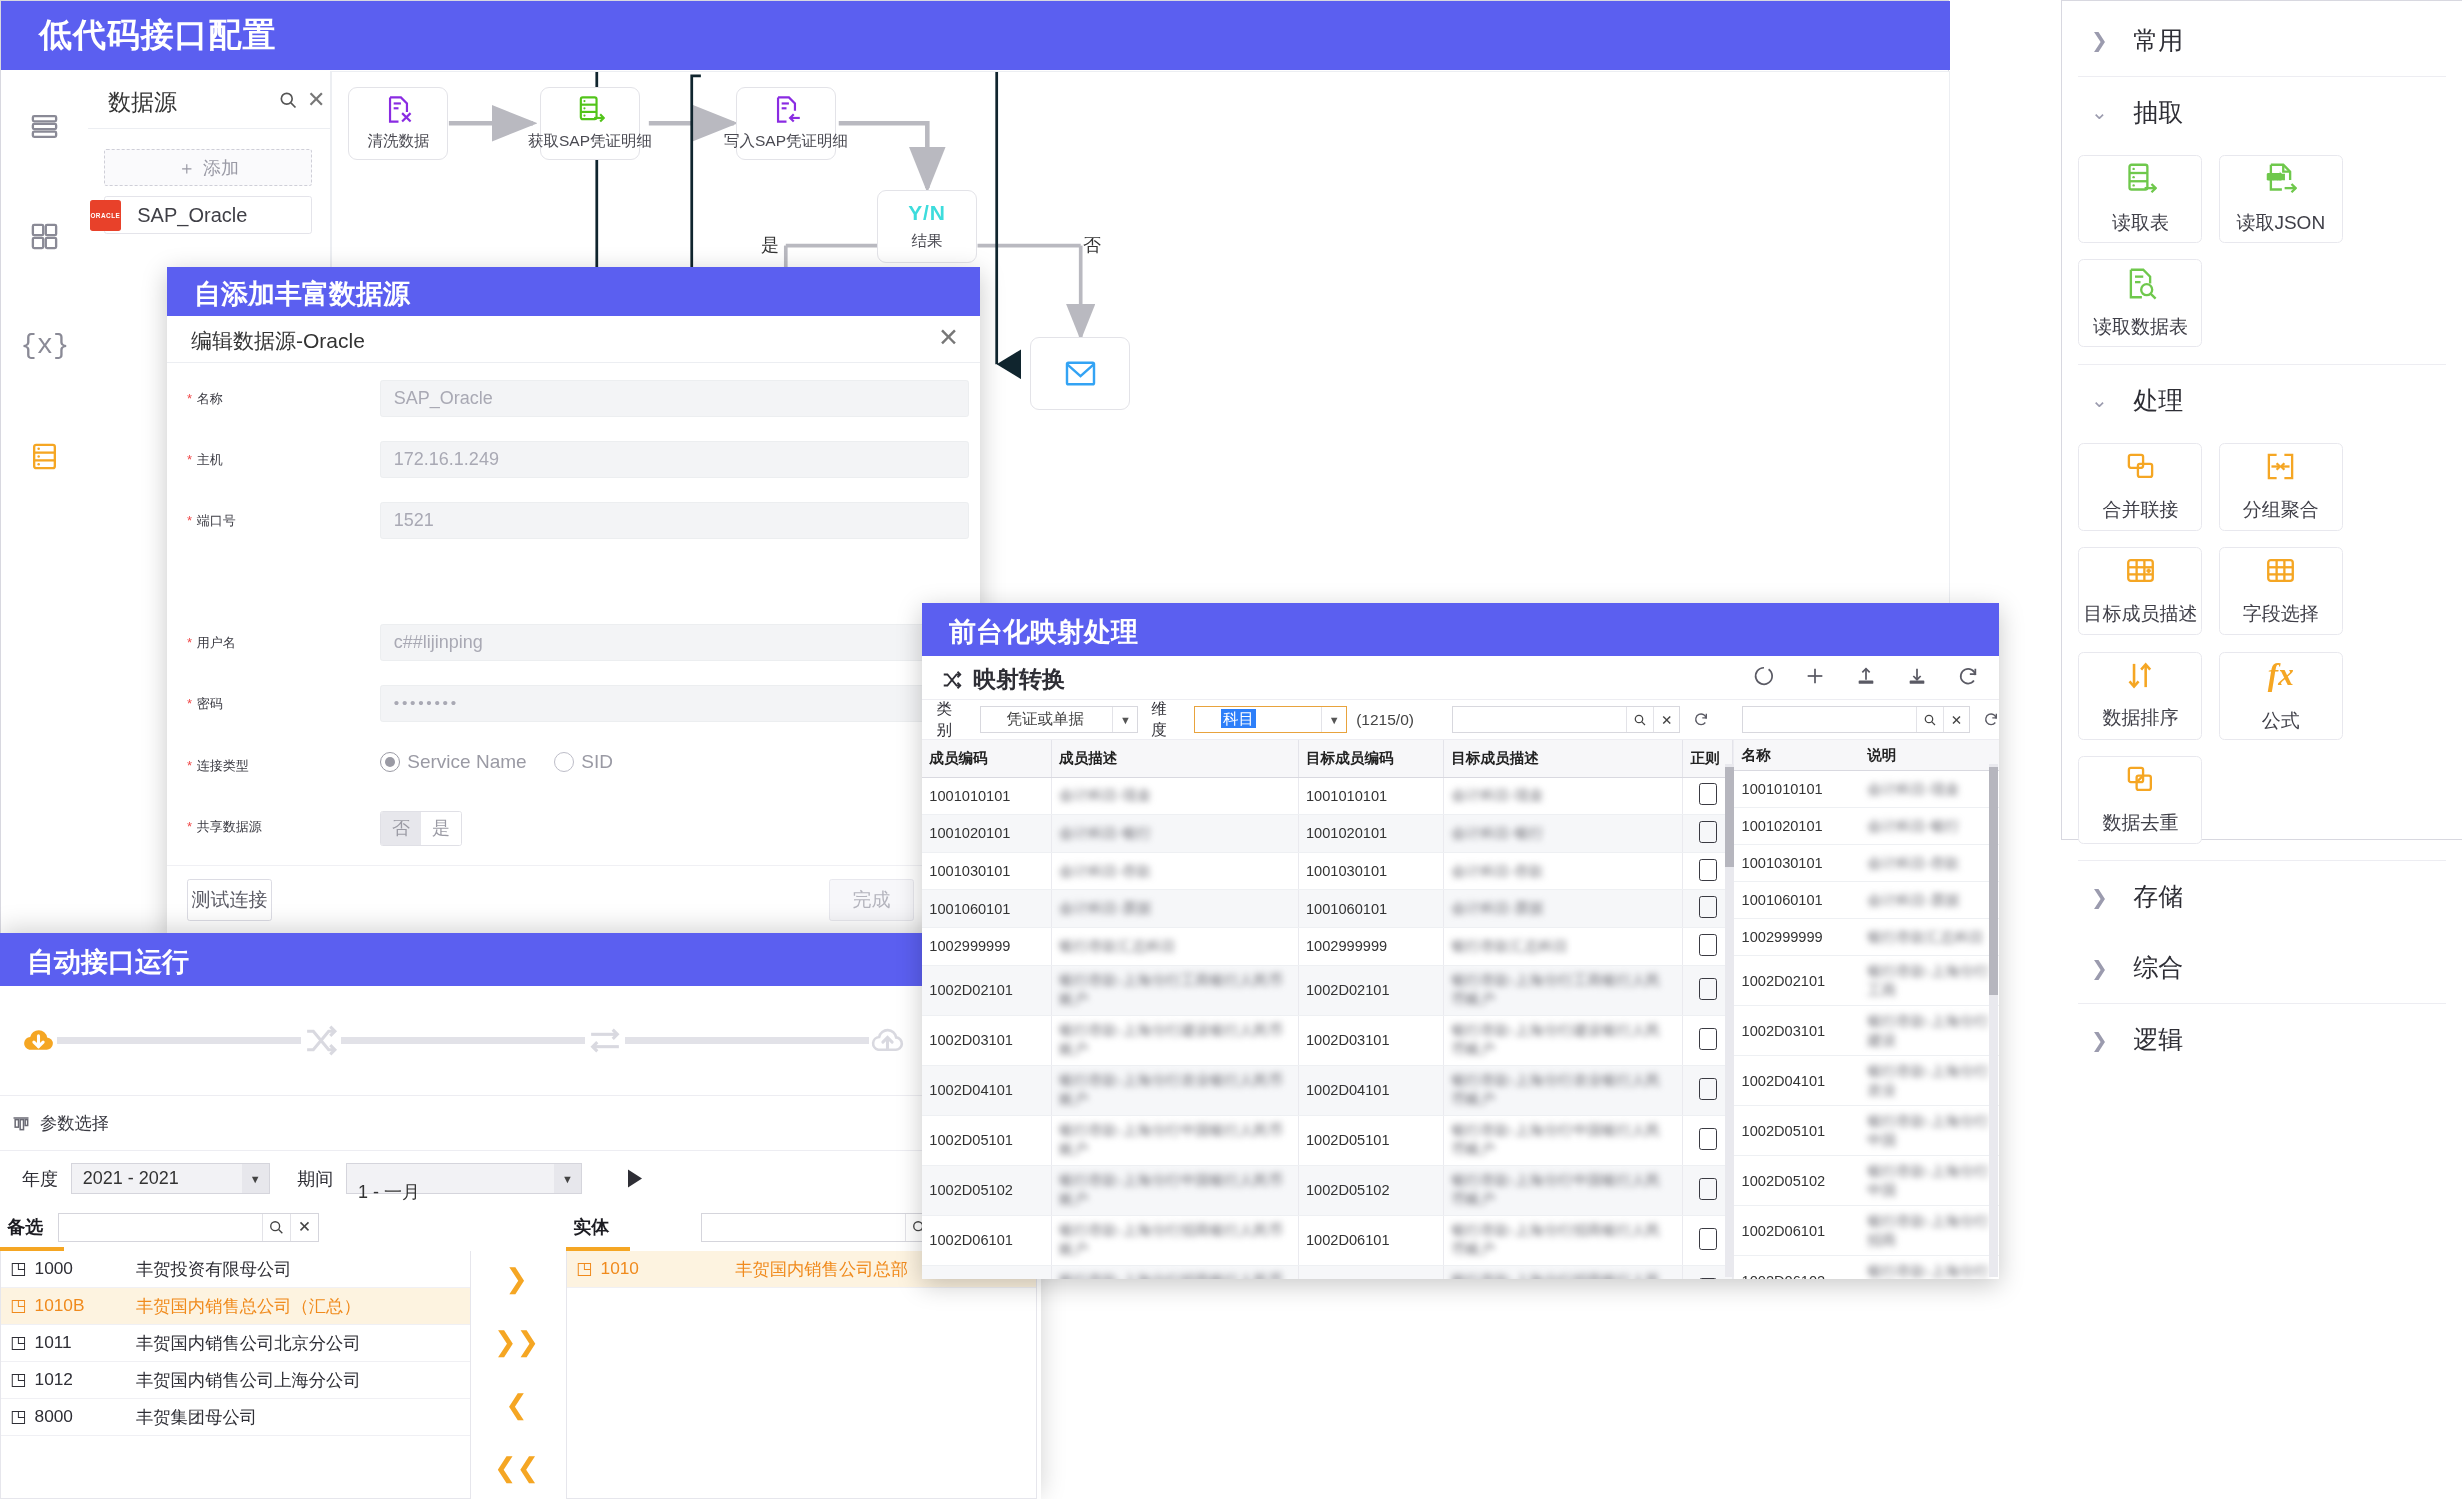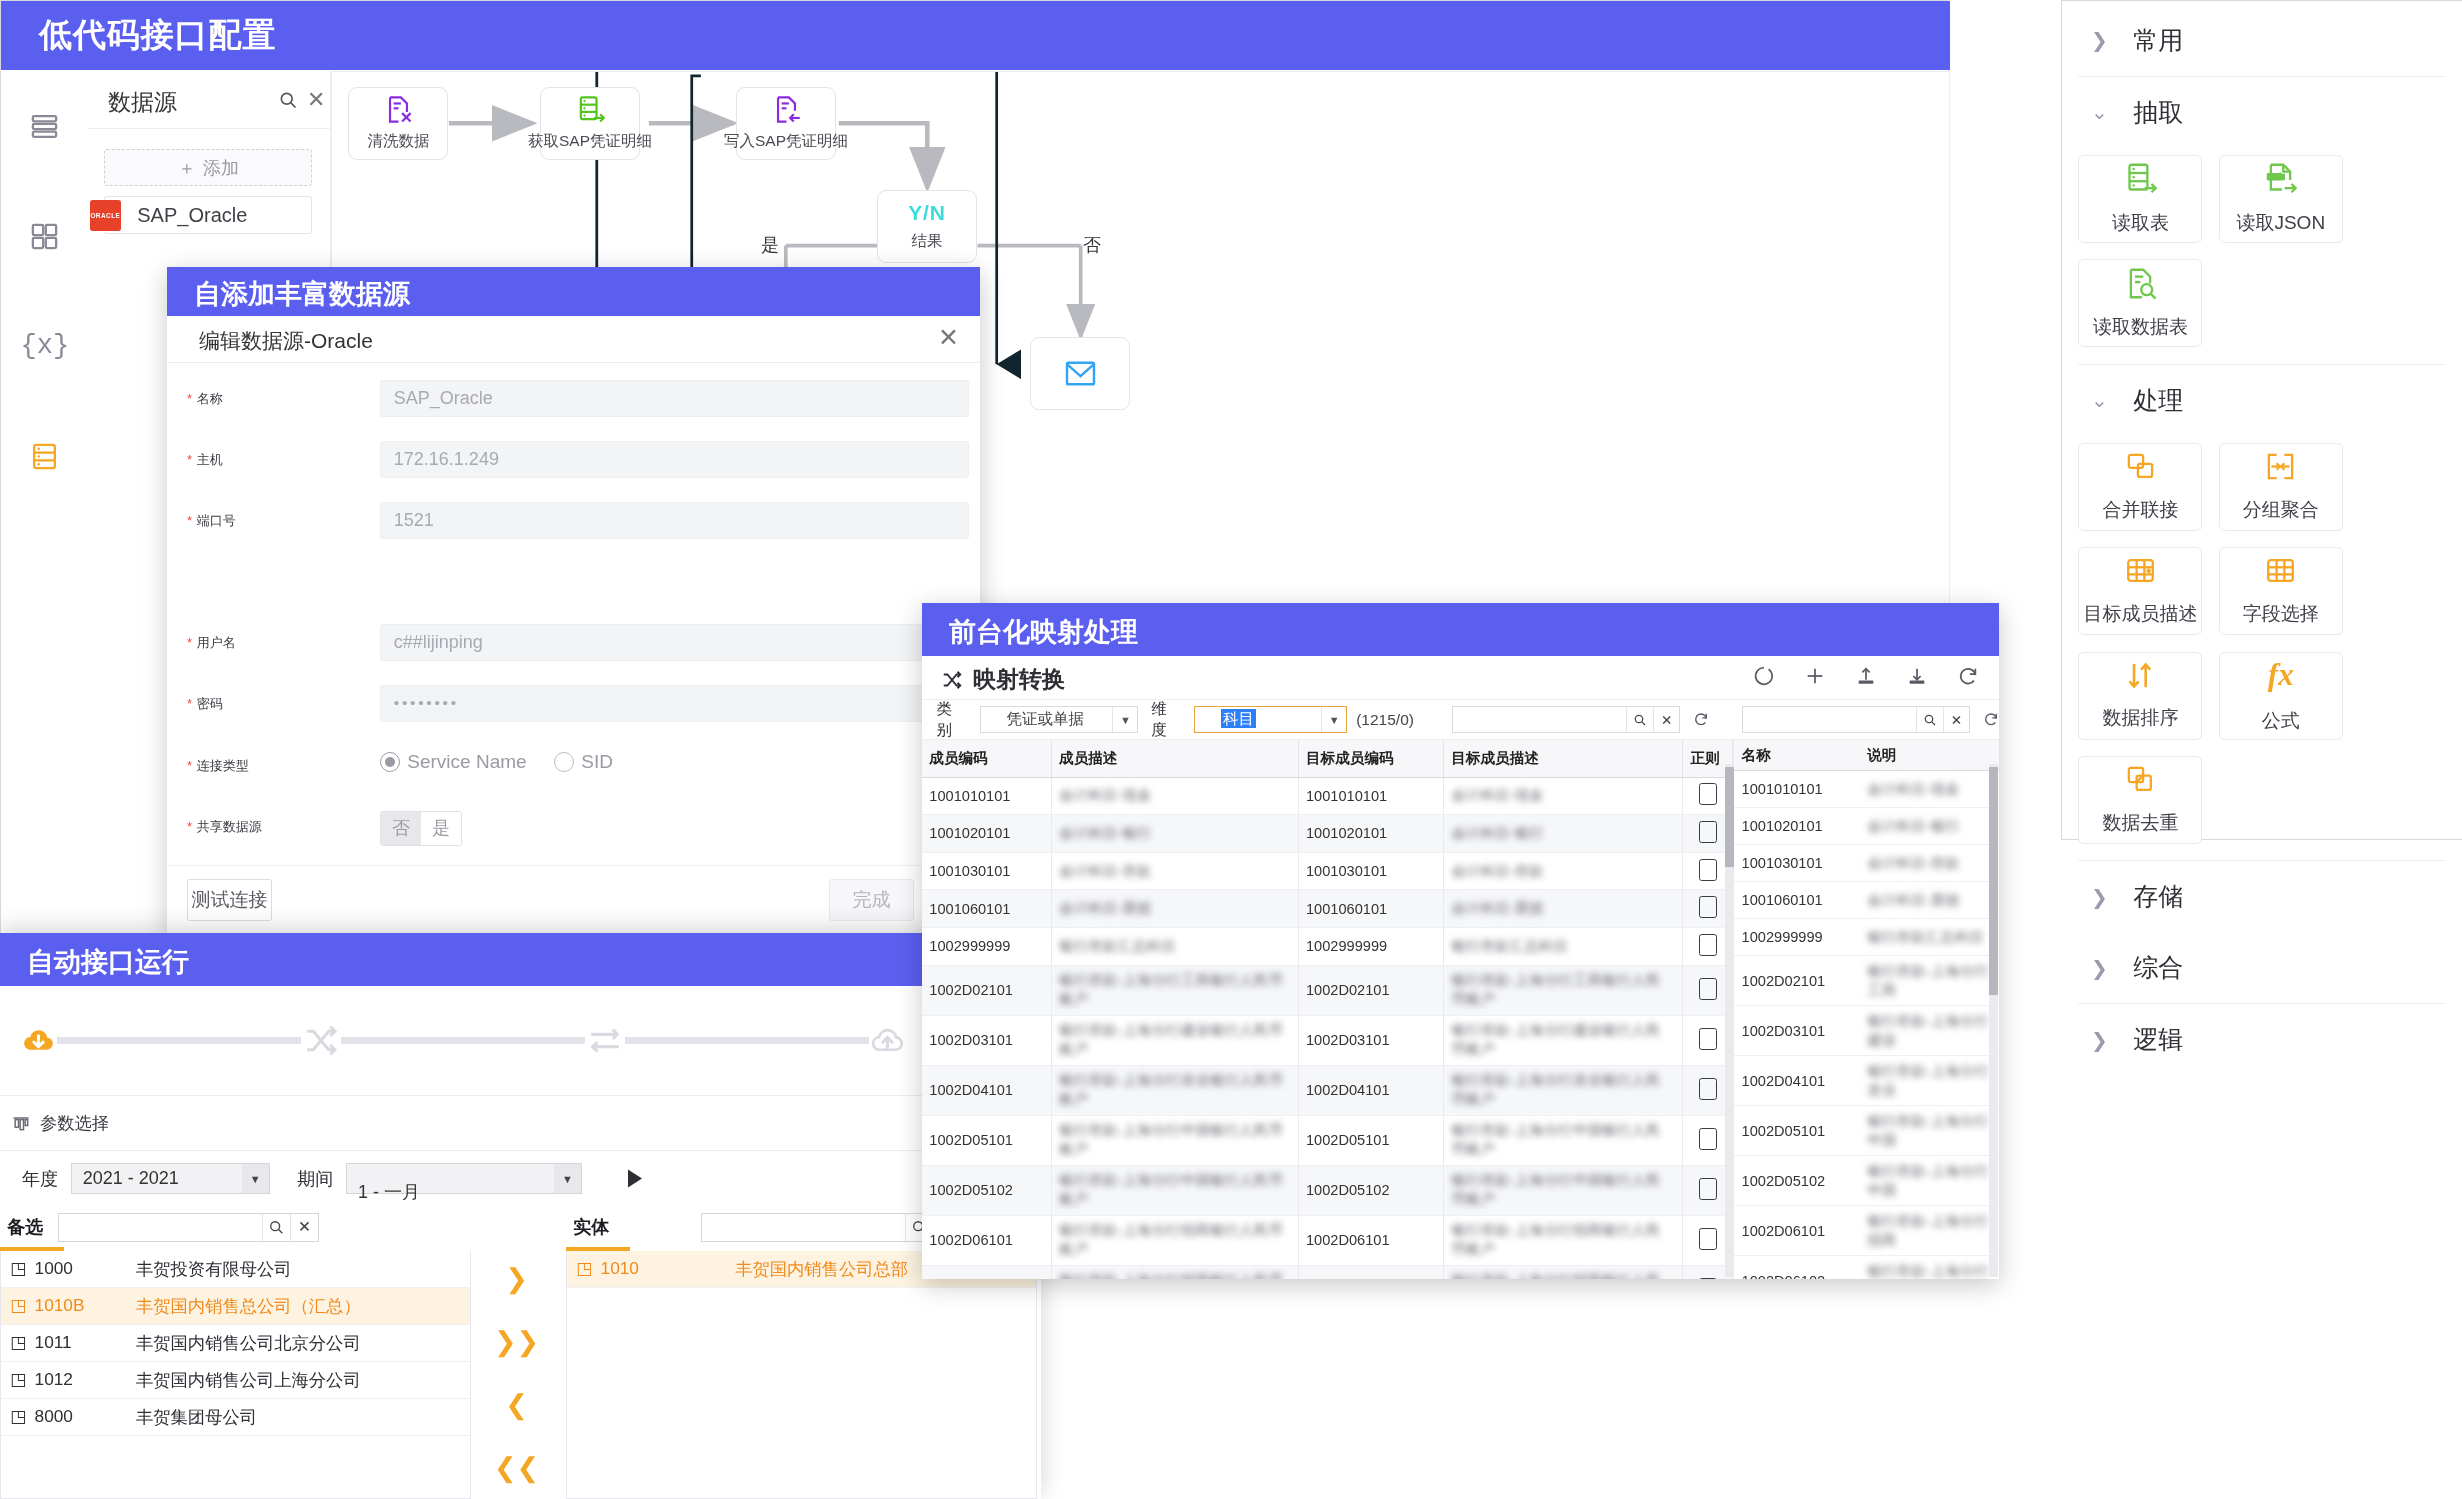--- a/index.html
+++ b/index.html
@@ -54,21 +54,21 @@
   .pal-grid{display:flex;flex-wrap:wrap;gap:16.4px;padding:7.3px 16.4px 16.4px 16.4px;}
   .pal-card{width:124px;height:88px;border:0.9px solid #e8e8ee;border-radius:5.5px;background:#fff;
       display:flex;flex-direction:column;align-items:center;justify-content:center;gap:5.5px;box-sizing:border-box;}
   .pal-card .cl{font-size:19px;color:#3f3f48;white-space:nowrap;margin-top:9px;}
 
   
   #ds-dialog{left:167px;top:267px;width:813px;height:668px;background:#fff;box-shadow:0 5.5px 24px rgba(0,0,0,.22);}
   #ds-dialog-bar{position:absolute;left:0;top:0;width:813px;height:49px;background:#5b5ff0;}
   #ds-dialog-bar .t{position:absolute;left:27px;top:9px;font-size:27px;color:#fff;font-weight:bold;}
   #ds-sub{position:absolute;left:0;top:49px;width:813px;height:47px;border-bottom:0.9px solid #eceef2;box-sizing:border-box;}
-  #ds-sub .st{position:absolute;left:32px;top:11px;font-size:21px;color:#333;}
+  #ds-sub .st{position:absolute;left:24px;top:11px;font-size:21px;color:#333;}
   #ds-sub .x{position:absolute;left:771px;top:7.3px;font-size:25px;color:#777;}
   .frow{position:absolute;left:0;width:813px;height:59px;}
   .flab{position:absolute;left:20px;top:12.8px;font-size:13px;color:#3a3a42;}
   .flab .req{color:#f04848;margin-right:4.6px;}
   .finp{position:absolute;left:213px;top:2.7px;width:589px;height:37px;background:#f3f4f6;border:0.9px solid #eceef0;border-radius:2.7px;box-sizing:border-box;
       display:flex;align-items:center;padding-left:12.8px;color:#a9a9b4;font-size:18px;}
   .radio-wrap{position:absolute;left:213px;top:7.3px;display:flex;align-items:center;gap:12.8px;font-size:19px;color:#9a9aa4;}
   .radio{width:20px;height:20px;border-radius:50%;border:1.8px solid #bdbdc8;box-sizing:border-box;display:flex;align-items:center;justify-content:center;}
   .radio.on{border-color:#9a9aa4;}
   .radio.on i{width:10px;height:10px;border-radius:50%;background:#9a9aa4;display:block;}

